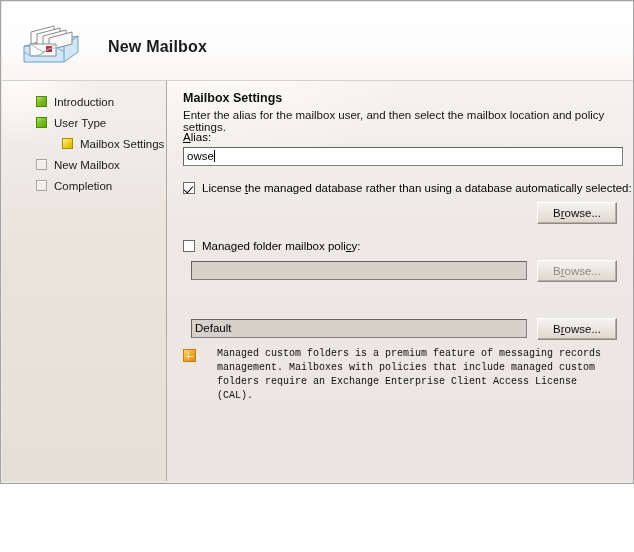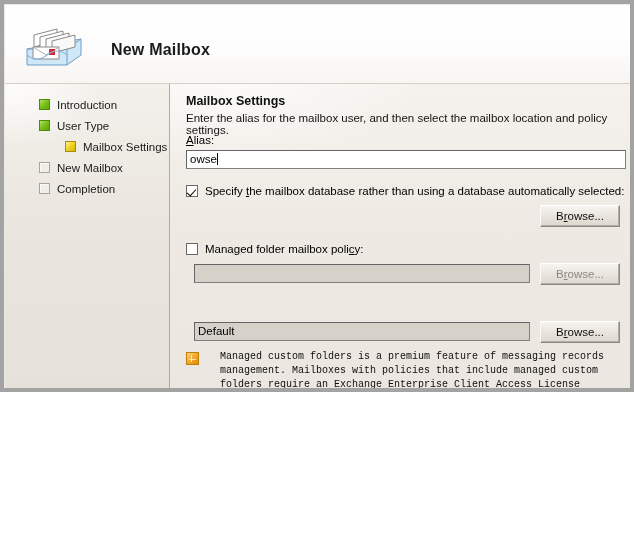--- a/index.html
+++ b/index.html
@@ -8,24 +8,24 @@
     background: #ffffff;
   }
   body {
     font-family: "Liberation Sans", sans-serif;
     font-size: 11px;
     color: #000000;
   }
   #wizard {
     position: relative;
     width: 634px;
-    height: 392px;
+    height: 484px;
     overflow: hidden;
     background: #ece9e2;
-    border: 4px solid #a3a3a3;
+    border: 1px solid #a3a3a3;
     box-sizing: border-box;
   }
 
   
   #header {
     position: absolute;
     left: 1px; top: 1px;
     width: 632px; height: 79px;
     background: linear-gradient(180deg, #ffffff 0%, #fefdfd 55%, #f8f5f2 100%);
     border-bottom: 1px solid #d6d1c8;
@@ -349,21 +349,21 @@
   <div id="main">
     <div id="main-sheen"></div>
 
     <div id="pane-title">Mailbox Settings</div>
     <div id="pane-desc">Enter the alias for the mailbox user, and then select the mailbox location and policy settings.</div>
 
     <div id="alias-label"><span class="acc">A</span><span>lias:</span></div>
     <div class="txtfield" id="alias-input"><span>owse</span><span id="alias-caret"></span></div>
 
     <div class="chk-row" style="top:100px;">
-      <span class="chk checked"></span><span>Specify </span><span class="acc">t</span><span>he mailbox database rather than using a database automatically selected:</span>
+      <span class="chk checked"></span><span>License </span><span class="acc">t</span><span>he managed database rather than using a database automatically selected:</span>
     </div>
     <div class="btn" style="left:370px; top:121px; width:80px;"><span>B</span><span class="acc">r</span><span>owse...</span></div>
 
     <div class="chk-row" style="top:158px;">
       <span class="chk"></span><span>Mana</span><span class="acc">g</span><span>ed folder mailbox poli</span><span class="acc">c</span><span>y:</span>
     </div>
     <div class="txtfield disabled" style="left:24px; top:180px; width:336px;"><span></span></div>
     <div class="btn disabled" style="left:370px; top:179px; width:80px;"><span>B</span><span class="acc">r</span><span>owse...</span></div>
 
     <div class="txtfield readonly" style="left:24px; top:238px; width:336px;"><span>Default</span></div>

